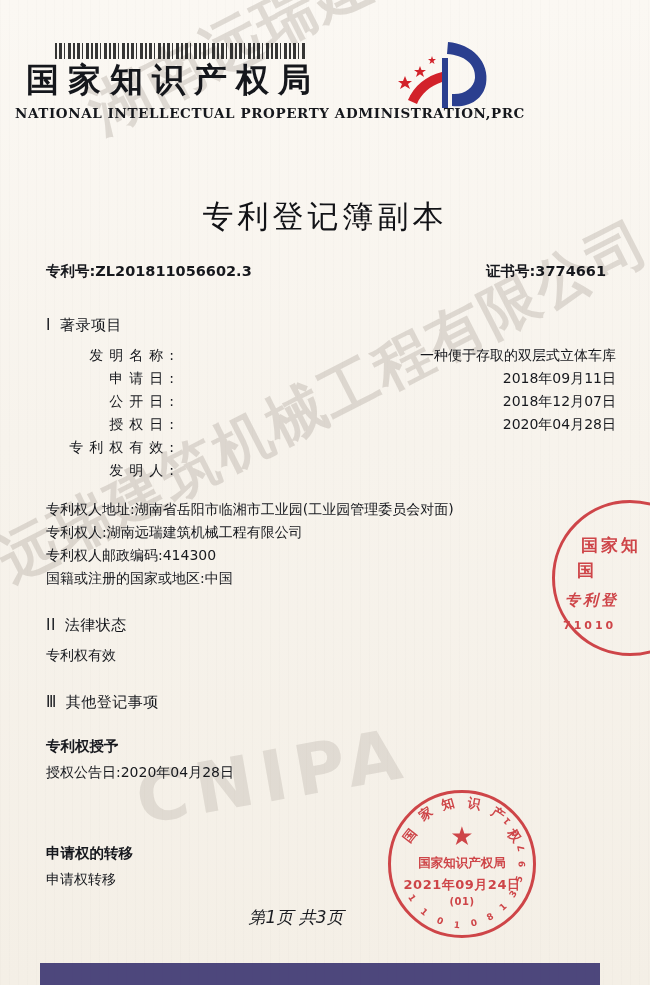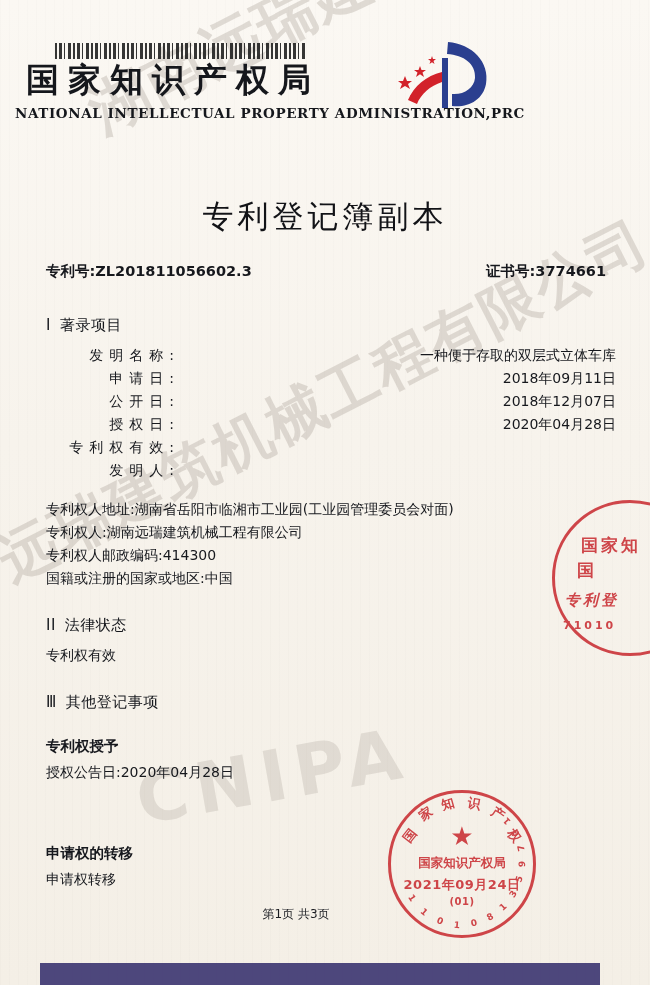--- a/index.html
+++ b/index.html
@@ -240,23 +240,24 @@
     display: block;
   }
 
   
   .footer {
     position: absolute;
     left: 0;
     top: 906px;
     width: 592px;
     text-align: center;
-    font-size: 12px;
+    font-size: 17px;
     color: #1a1c21;
     z-index: 4;
+    font-style: italic;
   }
   .bottom-bar {
     position: absolute;
     left: 40px;
     bottom: 0;
     width: 560px;
     height: 22px;
     background: #3b3470;
     opacity: 0.9;
     z-index: 2;

